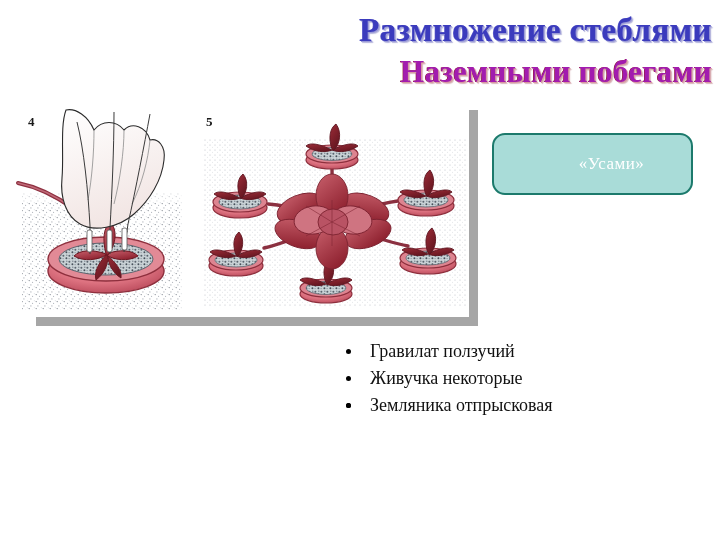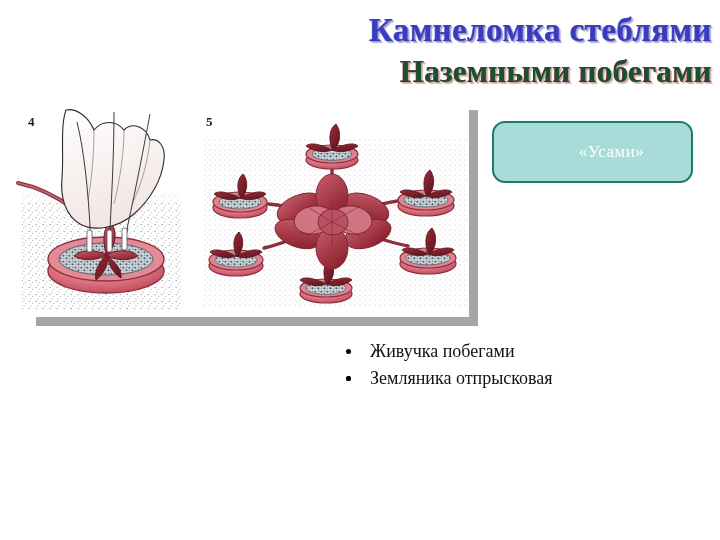--- a/index.html
+++ b/index.html
@@ -46,21 +46,21 @@
   .title-line2 {
     position: absolute;
     left: 0;
     top: 53px;
     width: 712px;
     text-align: right;
     font-family: "Liberation Serif", "DejaVu Serif", serif;
     font-weight: bold;
     font-size: 31px;
     letter-spacing: 0.3px;
-    color: #14532d;
+    color: #a21caf;
     text-shadow:
       1px 1px 0 #d79aa0,
       2px 2px 1px rgba(180,110,120,0.5),
       -0.5px -0.5px 0 #8c1820;
     white-space: nowrap;
     line-height: 38px;
   }
 
   
   .figure-wrap {
@@ -96,21 +96,21 @@
     overflow: hidden;
   }
   .figure-canvas svg {
     display: block;
   }
 
   
   .callout {
     position: absolute;
     left: 492px;
-    top: 121px;
+    top: 133px;
     width: 201px;
     height: 62px;
     box-sizing: border-box;
     background: #a9dcd8;
     border: 2px solid #1c7a6c;
     border-radius: 13px;
     display: flex;
     align-items: center;
     justify-content: center;
   }
@@ -150,21 +150,21 @@
     height: 5px;
     background: #000000;
     border-radius: 50%;
   }
 </style>
 </head>
 <body>
 
 <div class="slide">
 
-  <div class="title-line1">Камнеломка стеблями</div>
+  <div class="title-line1">Размножение стеблями</div>
 
   <div class="title-line2">Наземными побегами</div>
 
   <div class="figure-wrap">
 
     <div class="figure-shadow-right"></div>
     <div class="figure-shadow-bottom"></div>
 
     <div class="figure-canvas">
       <svg width="455" height="213" viewBox="0 0 455 213" xmlns="http://www.w3.org/2000/svg">
@@ -351,21 +351,25 @@
     </div>
   </div>
 
   <div class="callout">
     <span class="callout-text">«Усами»</span>
   </div>
 
   <ul class="bullets">
     <li>
       <span class="dot"></span>
-      <span>Живучка побегами</span>
+      <span>Гравилат ползучий</span>
+    </li>
+    <li>
+      <span class="dot"></span>
+      <span>Живучка некоторые</span>
     </li>
     <li>
       <span class="dot"></span>
     </li>
     <li>
       <span class="dot"></span>
       <span>Земляника отпрысковая</span>
     </li>
   </ul>
 

